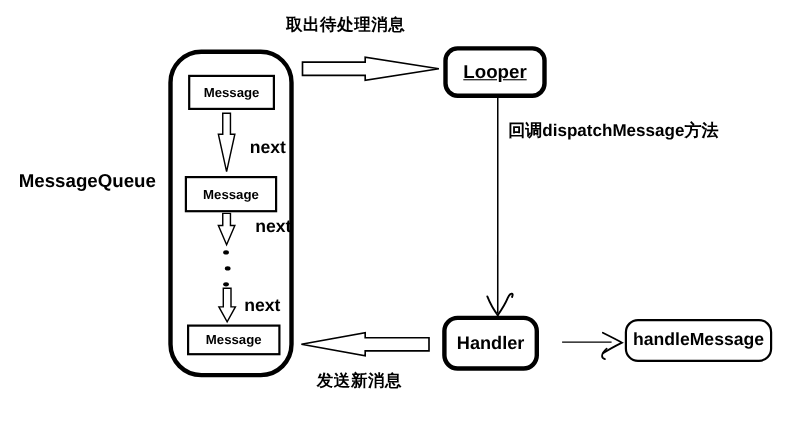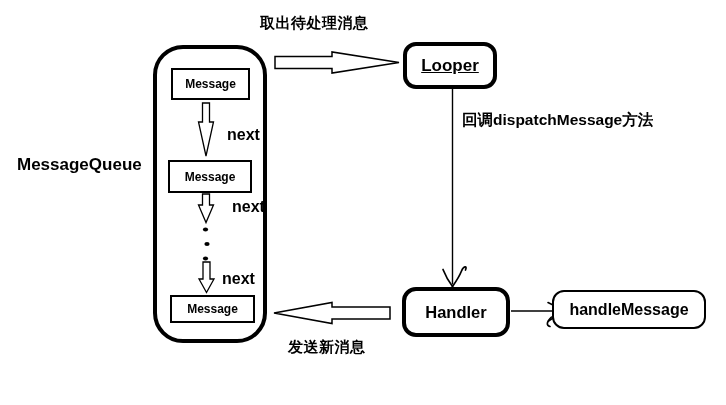--- a/index.html
+++ b/index.html
@@ -24,22 +24,22 @@
     left: 153px; top: 45px; width: 114px; height: 298px;
     border: 4px solid #000; border-radius: 30px;
     background: transparent;
   }
   .msg-box { border: 2px solid #000; font-size: 12px; letter-spacing: 0px; }
   .msg-1 { left: 171px; top: 68px;  width: 79px; height: 32px; }
   .msg-2 { left: 168px; top: 160px; width: 84px; height: 33px; }
   .msg-3 { left: 170px; top: 295px; width: 85px; height: 28px; }
 
   .looper-box  { left: 403px; top: 42px;  width: 94px; height: 47px; border: 4px solid #000; border-radius: 13px; font-size: 17px; text-decoration: underline; }
-  .handler-box { left: 402px; top: 287px; width: 108px; height: 50px; border: 4px solid #000; border-radius: 14px; font-size: 16.5px; }
-  .handlemsg-box { left: 552px; top: 290px; width: 154px; height: 39px; border: 2px solid #000; border-radius: 12px; font-size: 16px; }
+  .handler-box { left: 402px; top: 287px; width: 88px; height: 50px; border: 4px solid #000; border-radius: 14px; font-size: 16.5px; }
+  .handlemsg-box { left: 568px; top: 290px; width: 134px; height: 39px; border: 2px solid #000; border-radius: 12px; font-size: 16px; }
 
   .lbl { position: absolute; font-weight: bold; white-space: nowrap; line-height: 1.1; }
   .lbl-queue    { left: 17px;  top: 156px; font-size: 17px; }
   .lbl-top      { left: 260px; top: 15px;  font-size: 15px; letter-spacing: 0.5px; }
   .lbl-dispatch { left: 462px; top: 111px; font-size: 15.5px; }
   .lbl-send     { left: 288px; top: 339px; font-size: 15px; letter-spacing: 0.5px; }
   .lbl-next     { font-size: 16px; margin-left: 11px; }
   .lbl-next-1   { left: 216px; top: 126px; }
   .lbl-next-2   { left: 221px; top: 198px; }
   .lbl-next-3   { left: 211px; top: 270px; }

